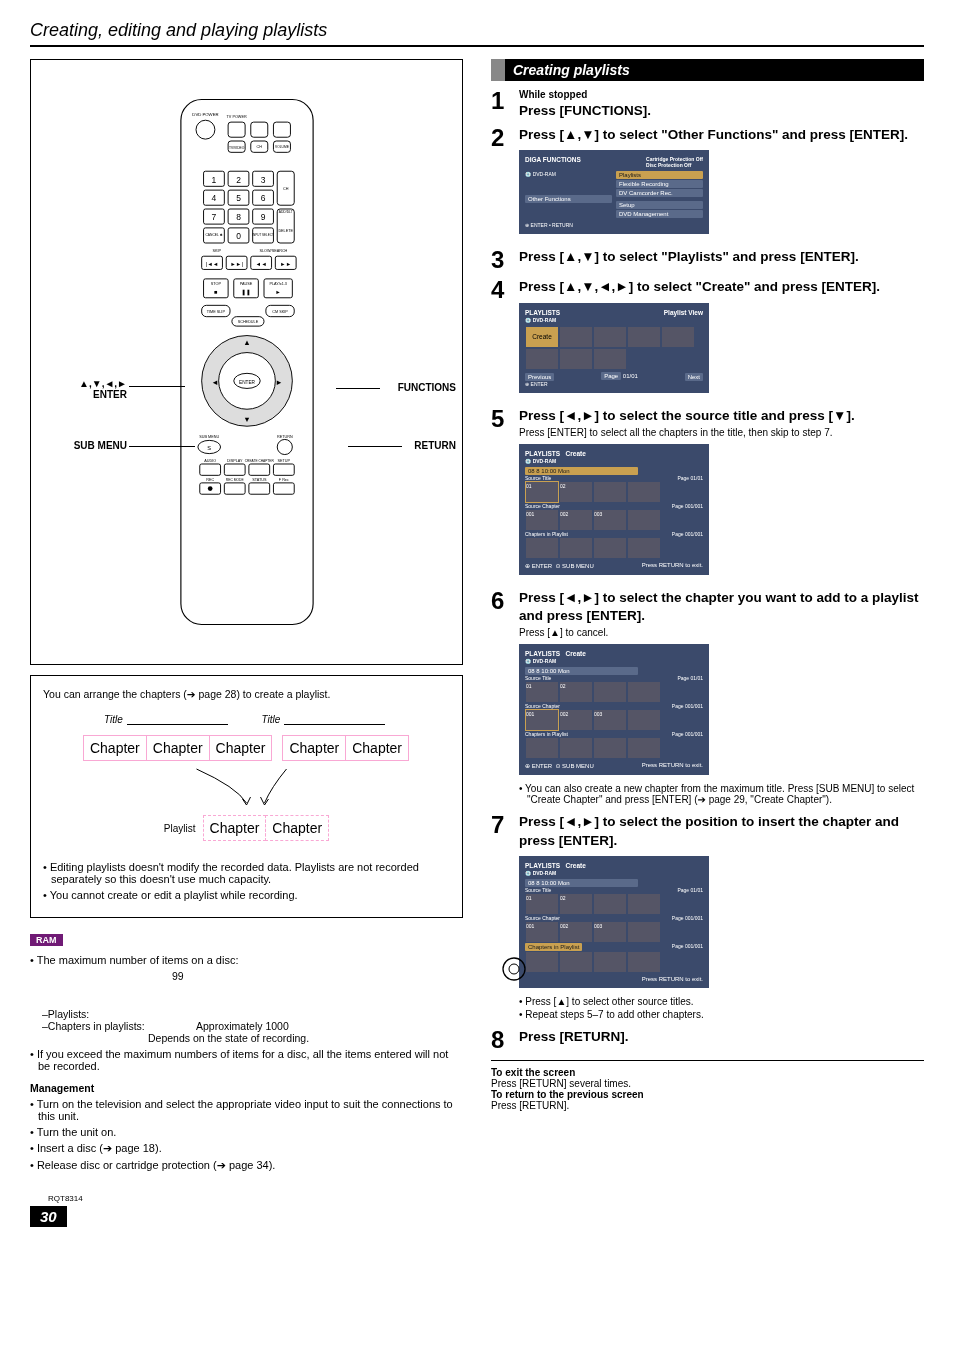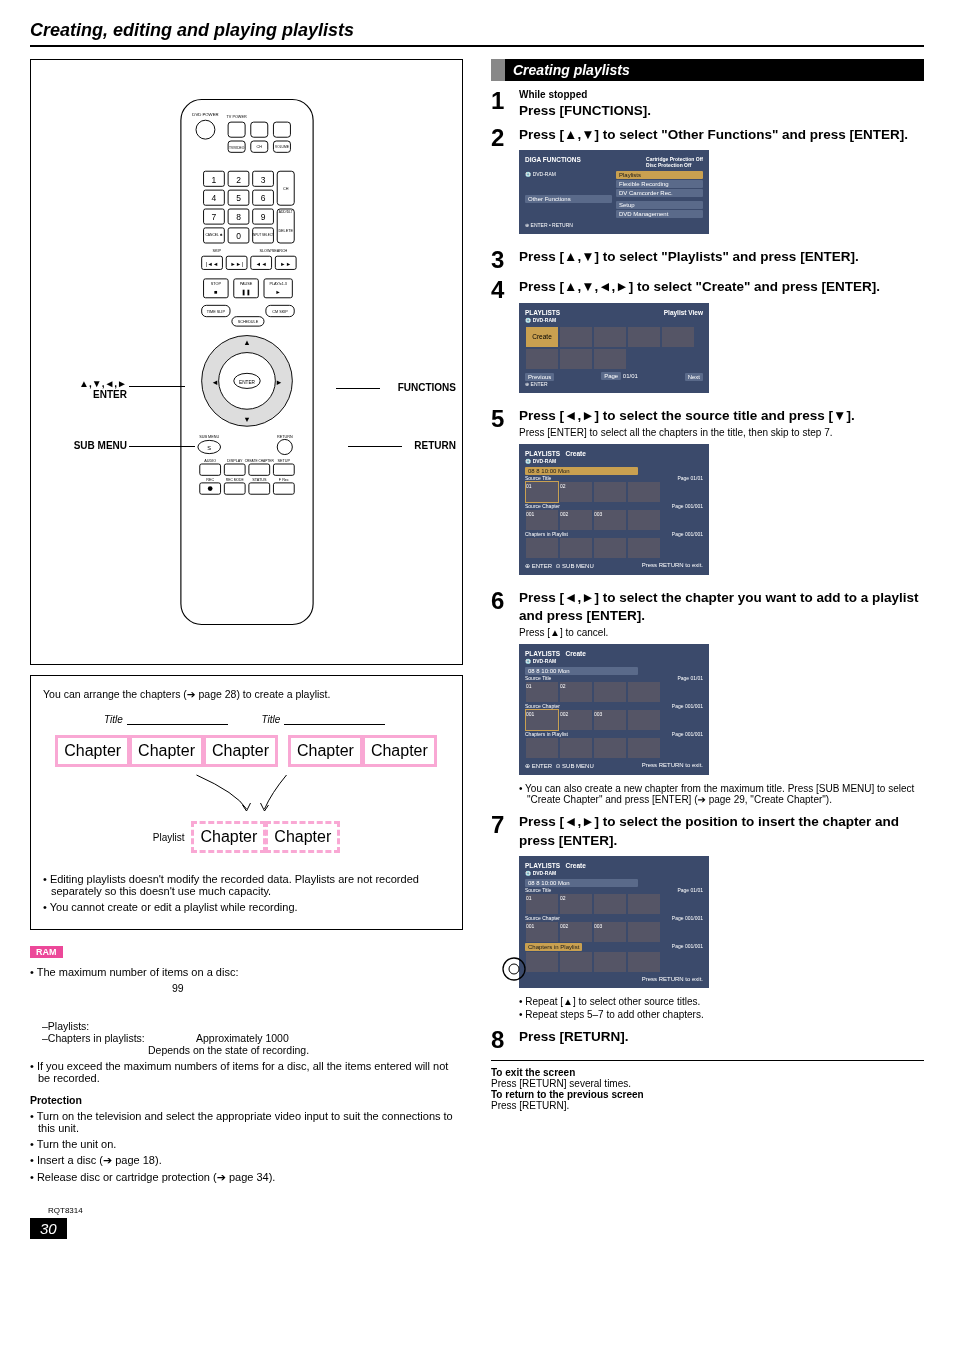--- a/index.html
+++ b/index.html
@@ -6,21 +6,21 @@
     font-family: Arial, Helvetica, sans-serif;
     font-size: 11px;
     color: #000;
     background: #fff;
     margin: 0;
     padding: 20px 30px;
     width: 894px;
   }
   .page-title {
     font-size: 18px;
-    font-weight: bold;
+    font-weight: normal;
     font-style: italic;
     border-bottom: 2px solid #000;
     padding-bottom: 4px;
     margin-bottom: 12px;
   }
   .columns {
     display: flex;
     gap: 28px;
   }
   .col-left, .col-right { flex: 1; }
@@ -36,25 +36,25 @@
   }
   .remote-label { position:absolute; font-size:10px; font-weight:bold; }
   .label-line { position:absolute; height:1px; background:#000; }
   .diagram-box {
     border: 1px solid #000;
     padding: 12px;
     margin-bottom: 10px;
   }
   .diagram-text { font-size: 10.5px; margin-bottom: 10px;}
   .chapter-row { display:flex; justify-content:center; gap:0; margin: 6px 0;}
-  .chap-cell { border:3px solid #f9a8d4; padding:4px 6px; font-size:16px; margin-left:-1px;}
+  .chap-cell { border:1px solid #f9a8d4; padding:4px 6px; font-size:14px; margin-left:-1px;}
   .chap-cell.dashed { border-style: dashed;}
   .title-label { text-align:center; font-size:10px; margin:4px 0;}
   .note-bullet { font-size:11px; margin: 4px 0; padding-left: 8px; text-indent:-8px;}
-  .ram-badge { display:inline-block; background:#ec4899; color:#fff; font-size:9px; padding:1px 6px; font-weight:bold; margin:6px 0 4px 0;}
+  .ram-badge { display:inline-block; background:#701a75; color:#fff; font-size:9px; padding:1px 6px; font-weight:bold; margin:6px 0 4px 0;}
   .sub-indent { padding-left: 12px; font-size:10.5px;}
   .sub-indent2 { padding-left: 118px; font-size:10.5px;}
   .prep-heading { font-weight:bold; font-size:10.5px; margin-top:10px;}
   
   .section-bar {
     background:#000;
     color:#fff;
     font-weight:bold;
     font-style:italic;
     font-size:14px;
@@ -81,21 +81,21 @@
   .osd .osd-btn { background:#5a6a8a; padding:1px 3px; border-radius:1px; font-size:6px;}
   .osd .osd-btn.hi { background:#c9a050; color:#1a1a1a;}
   .osd .osd-thumb { background:#556; width:32px; height:20px; display:inline-block; margin:1px;}
   .osd .osd-foot { display:flex; justify-content:space-between; margin-top:3px; font-size:6px;}
   .osd .tiny { font-size:5px;}
   .tri { font-family: Arial;}
   .bullet-tight { font-size:10px; margin:2px 0; padding-left:8px; text-indent:-8px;}
   .exit-block { font-size:10px; margin-top:8px; border-top:1px solid #000; padding-top:6px;}
   .exit-bold { font-weight:bold;}
   .page-footer { position: relative; margin-top: 30px;}
-  .page-num-box { background:#000; color:#fff; font-style:italic; font-weight:normal; font-size:15px; padding:2px 10px; display:inline-block;}
+  .page-num-box { background:#000; color:#fff; font-style:italic; font-weight:bold; font-size:15px; padding:2px 10px; display:inline-block;}
   .rqt { font-size:8px; position:absolute; left:18px; top:-12px;}
   .leader{display:flex;}
   .leader .dash{flex:1; border-bottom:1px solid #000; margin:0 4px 4px 4px;}
 </style>
 </head>
 <body>
 
 <div class="page-title">Creating, editing and playing playlists</div>
 
 <div class="columns">
@@ -271,21 +271,21 @@
       <span style="width:130px;margin-top:38px;">–Playlists:</span>
       <span>99</span>
     </div>
     <div style="display:flex;gap:24px;" class="sub-indent">
       <span style="width:130px;">–Chapters in playlists:</span>
       <span>Approximately 1000</span>
     </div>
     <div class="sub-indent2">Depends on the state of recording.</div>
     <div class="note-bullet">• If you exceed the maximum numbers of items for a disc, all the items entered will not be recorded.</div>
 
-    <div class="prep-heading">Protection</div>
+    <div class="prep-heading">Management</div>
     <div class="note-bullet">• Turn on the television and select the appropriate video input to suit the connections to this unit.</div>
     <div class="note-bullet">• Turn the unit on.</div>
     <div class="note-bullet">• Insert a disc (➔ page 18).</div>
     <div class="note-bullet">• Release disc or cartridge protection (➔ page 34).</div>
   </div>
 
   <div class="col-right">
     <div class="section-bar">Creating playlists</div>
 
     <div class="step">
@@ -500,21 +500,21 @@
             </div>
           <div class="osd-foot">
               <span></span>
               <span>Press RETURN to exit.</span>
             </div>
           <svg style="position:absolute;left:-18px;bottom:6px;" width="26" height="26">
               <circle cx="13" cy="13" r="11" fill="none" stroke="#000" stroke-width="1.3"></circle>
               <circle cx="13" cy="13" r="5" fill="none" stroke="#000"></circle>
             </svg>
         </div>
-        <div class="bullet-tight">• Repeat [▲] to select other source titles.</div>
+        <div class="bullet-tight">• Press [▲] to select other source titles.</div>
         <div class="bullet-tight">• Repeat steps 5–7 to add other chapters.</div>
       </div>
     </div>
 
     <div class="step">
       <div class="step-num">8</div>
       <div class="step-body">
           <div class="main">Press [RETURN].</div>
         </div>
     </div>

